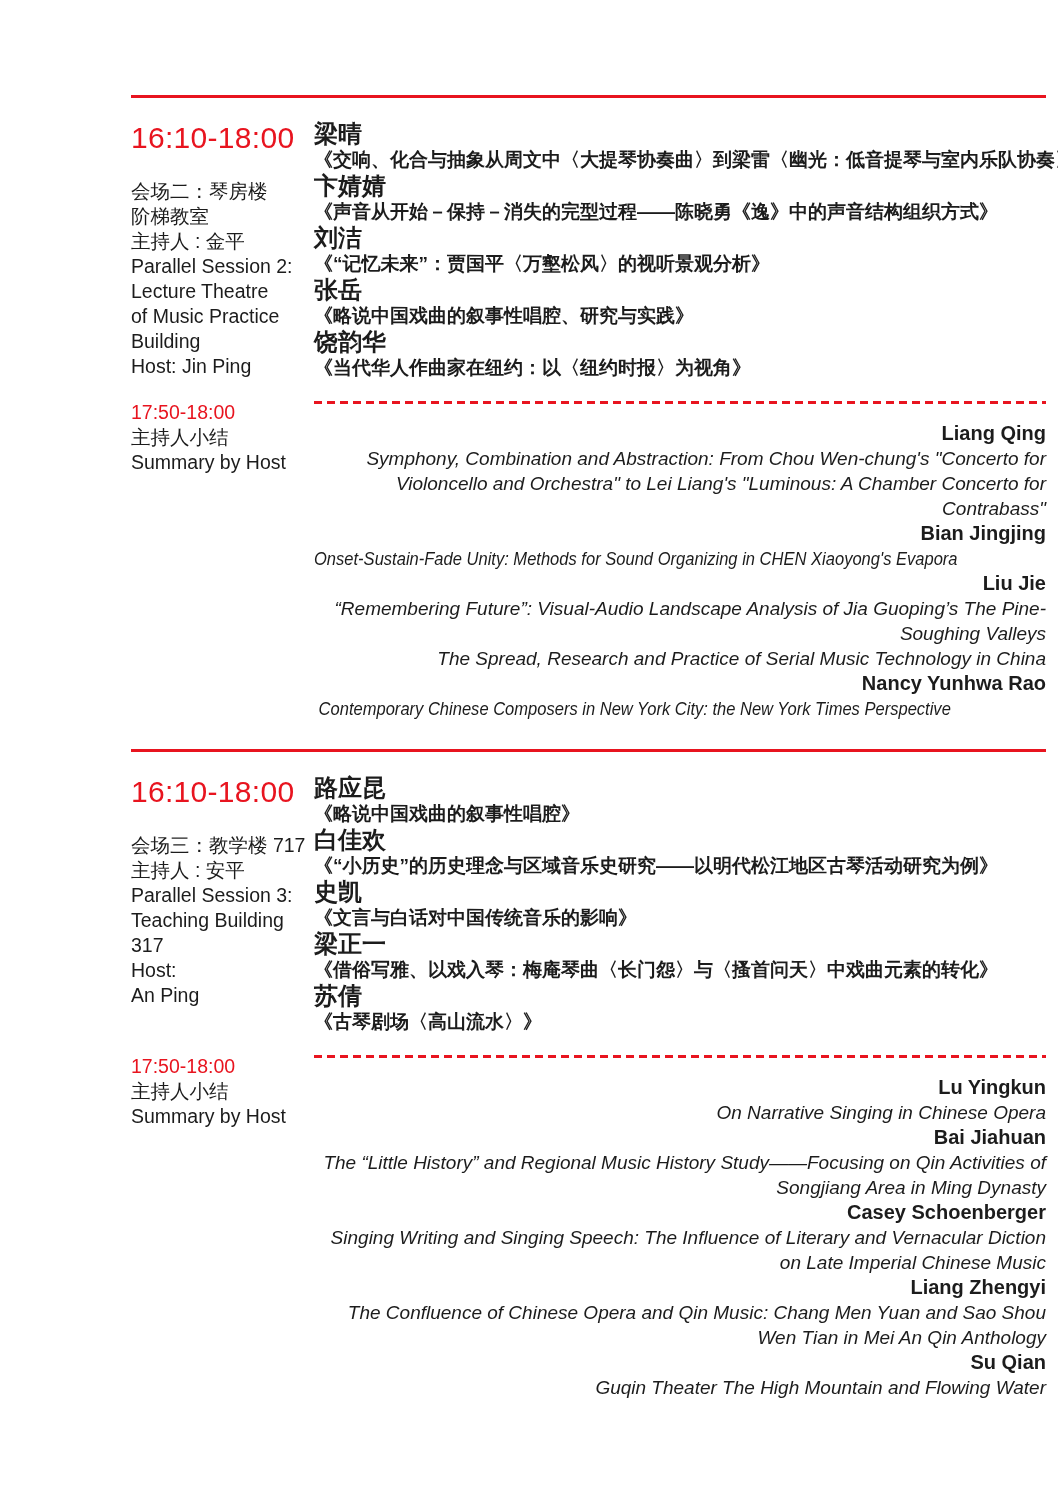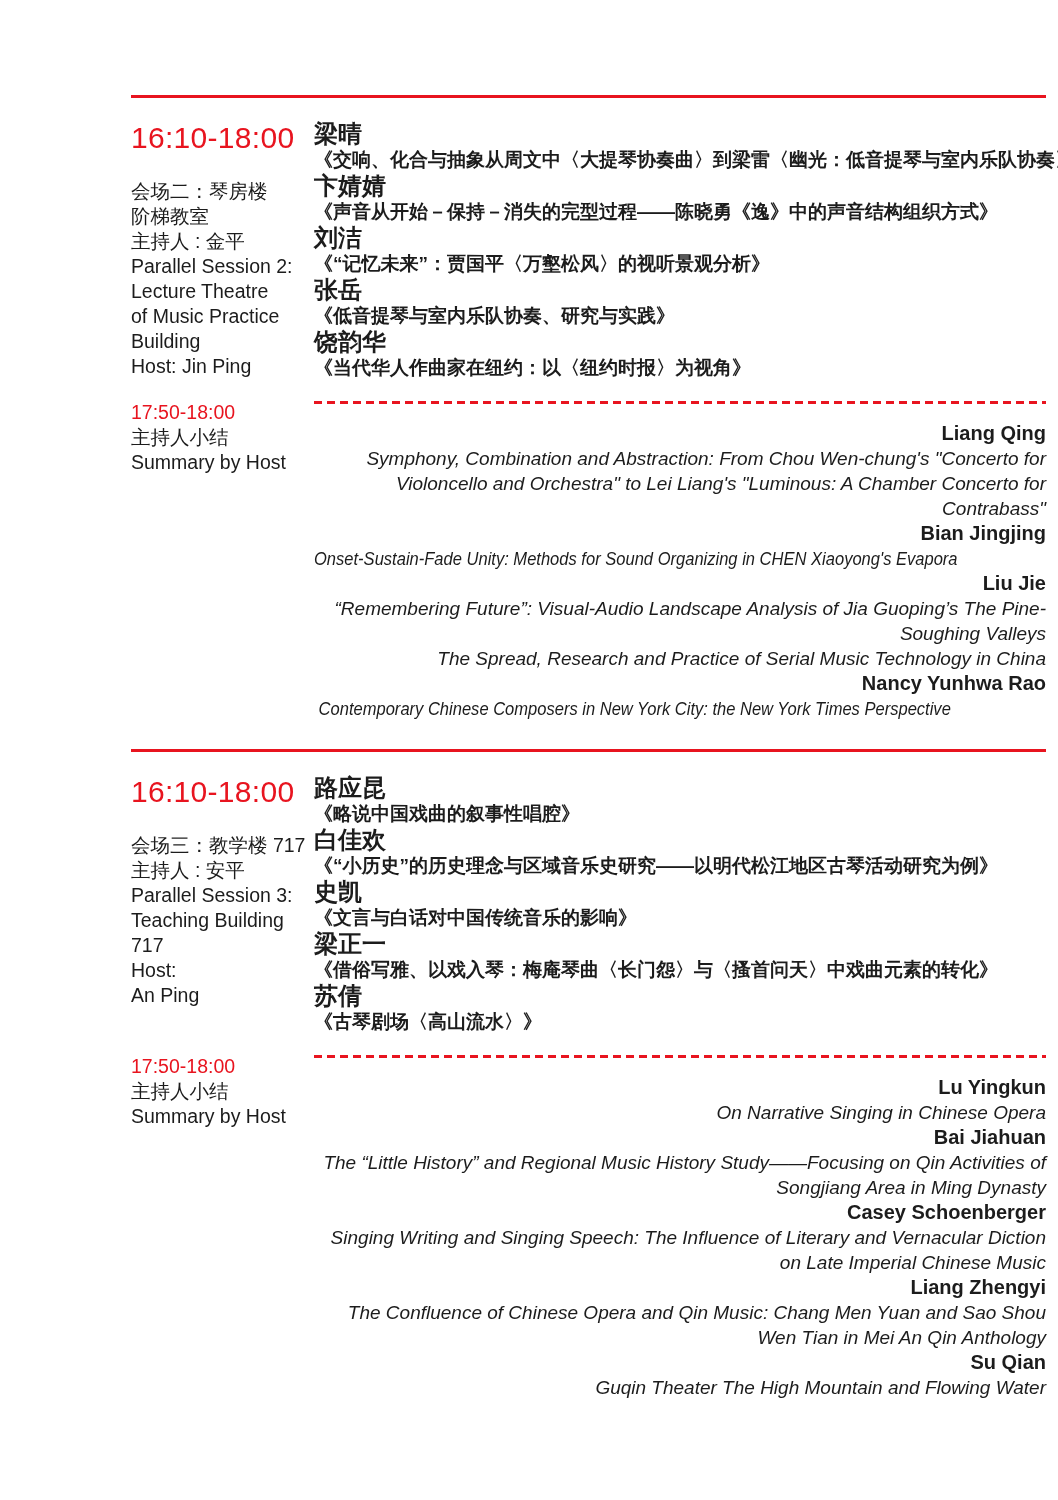--- a/index.html
+++ b/index.html
@@ -153,21 +153,21 @@
             <div class="presentation-title">《声音从开始－保持－消失的完型过程——陈晓勇《逸》中的声音结构组织方式》</div>
           </div>
 
           <div>
             <div class="presenter-name">刘洁</div>
             <div class="presentation-title">《“记忆未来”：贾国平〈万壑松风〉的视听景观分析》</div>
           </div>
 
           <div>
             <div class="presenter-name">张岳</div>
-            <div class="presentation-title">《低音提琴与室内乐队协奏、研究与实践》</div>
+            <div class="presentation-title">《略说中国戏曲的叙事性唱腔、研究与实践》</div>
           </div>
 
           <div>
             <div class="presenter-name">饶韵华</div>
             <div class="presentation-title">《当代华人作曲家在纽约：以〈纽约时报〉为视角》</div>
           </div>
         </div>
     </div>
 
     <div class="summary-row">
@@ -221,21 +221,21 @@
         <div>
 
             <div class="venue-line">会场三：教学楼 717</div>
 
             <div class="venue-line">主持人 : 安平</div>
 
             <div class="venue-line">Parallel Session 3:</div>
 
             <div class="venue-line">Teaching Building</div>
 
-            <div class="venue-line">717</div>
+            <div class="venue-line">317</div>
 
             <div class="venue-line">Host:</div>
 
             <div class="venue-line">An Ping</div>
           </div>
       </div>
       <div class="right-col">
 
           <div>
             <div class="presenter-name">路应昆</div>

